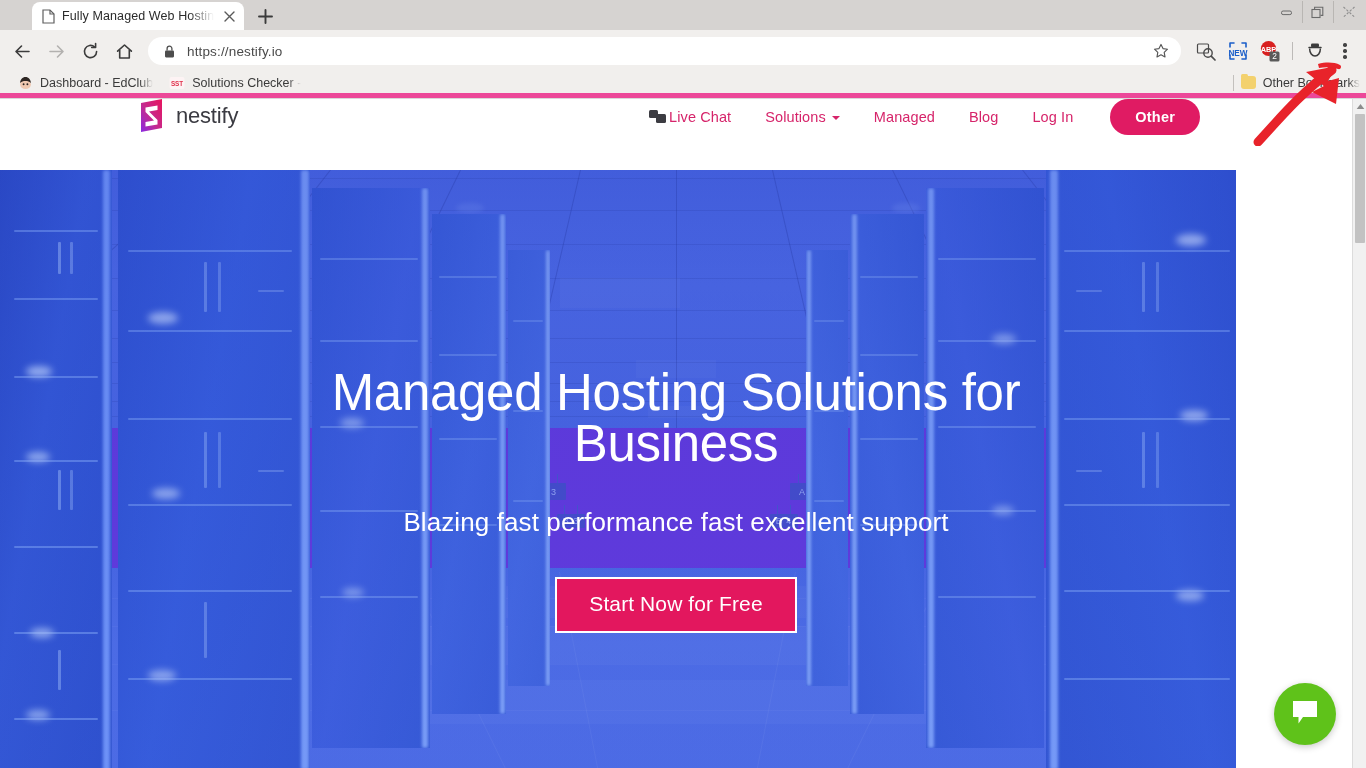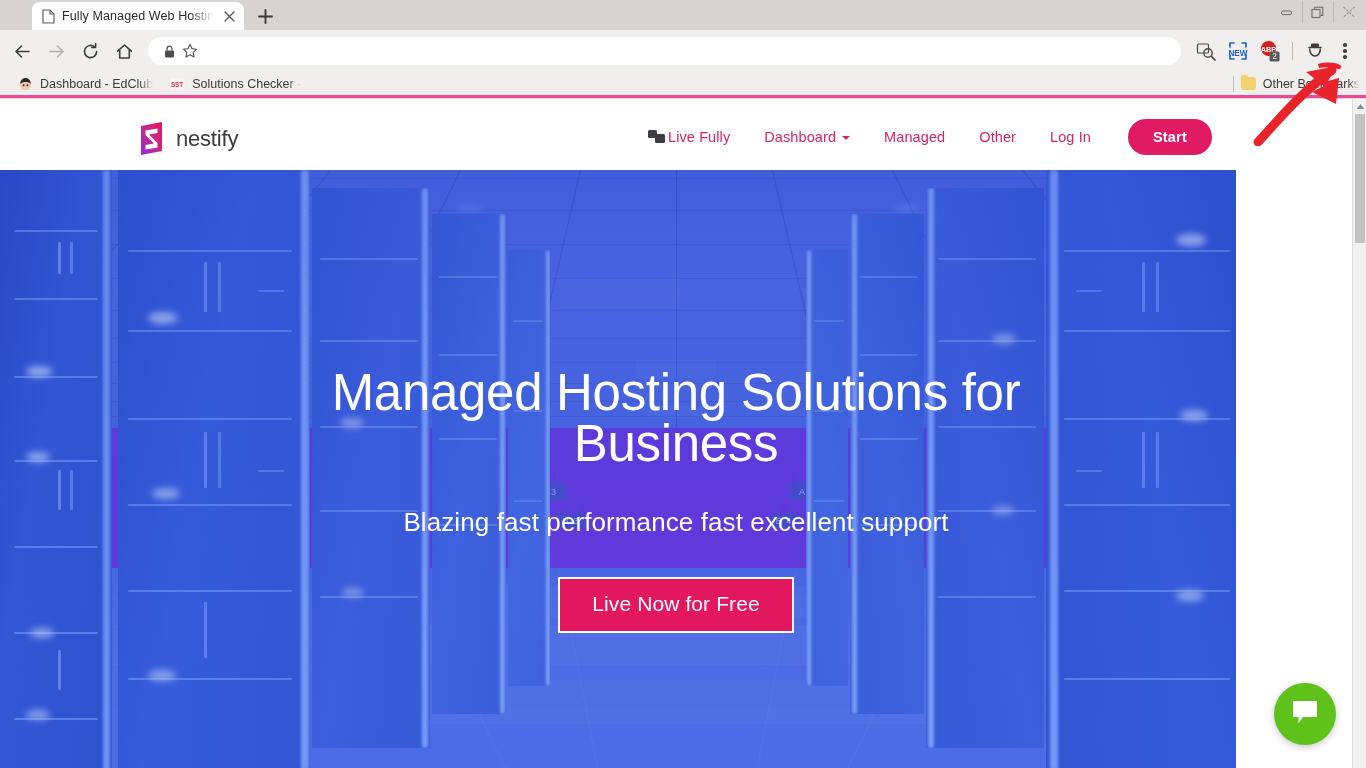--- a/index.html
+++ b/index.html
@@ -54,39 +54,39 @@
   .star { width:28px; height:28px; display:flex; align-items:center; justify-content:center; }
   .ext { width:30px; height:30px; display:flex; align-items:center; justify-content:center; flex:none; position:relative; }
   .tb-sep { width:1px; height:18px; background:#bdbab8; margin:0 5px; flex:none; }
   .menu-dots { width:26px; height:30px; display:flex; flex-direction:column; align-items:center; justify-content:center; gap:2.6px; flex:none; }
   .menu-dots i { width:3.4px; height:3.4px; border-radius:50%; background:#444; display:block; }
 
   
   .bookmarks {
     height:26px; background:#f1efed; display:flex; align-items:center;
     padding-left:10px; gap:2px; position:relative;
-    border-bottom:3px solid #ec4899;
+    border-bottom:5px solid #ec4899;
   }
   .bm { display:flex; align-items:center; gap:7px; padding:2px 7px; height:22px; max-width:176px; }
   .bm-label { font-size:12.5px; color:#3a3a3a; white-space:nowrap; overflow:hidden;
     -webkit-mask-image: linear-gradient(90deg,#000 88%, transparent 100%);
             mask-image: linear-gradient(90deg,#000 88%, transparent 100%); }
   .bm-ico { width:16px; height:16px; flex:none; display:flex; align-items:center; justify-content:center; }
   .bm-right { position:absolute; right:6px; display:flex; align-items:center; gap:7px; }
   .bm-sep { width:1px; height:16px; background:#c3c0bd; }
   .folder-ico { width:15px; height:13px; background:#f3d16e; border-radius:1.5px 3px 3px 3px; position:relative; }
   .folder-ico:after { content:''; position:absolute; left:0; top:-2.5px; width:7px; height:3px; background:#f3d16e; border-radius:1.5px 1.5px 0 0; }
 
   
   .viewport { position:absolute; left:0; top:99px; width:1366px; height:669px; background:#fff; overflow:hidden; }
 
   
   .site-header {
-    height:56px; background:#ffffff; display:flex; align-items:flex-end;
-    padding:0 0 0 138px; position:relative; z-index:5;
+    height:56px; background:#ffffff; display:flex; align-items:flex-start;
+    padding:0 12px 0 138px; position:relative; z-index:5;
     width:1352px;
   }
   .brand { display:flex; align-items:center; gap:11px; }
   .brand-mark { width:27px; height:33px; flex:none; }
   .brand-name { font-size:22px; color:#3b3b42; letter-spacing:-0.2px; }
 
   .site-nav { margin-left:auto; display:flex; align-items:center; gap:0; padding-right:140px; }
   .nav-item {
     font-size:14.5px; color:#d6246a; padding:0 17px; display:flex; align-items:center; gap:6px;
     white-space:nowrap; letter-spacing:0.1px;
@@ -237,20 +237,21 @@
         </svg>
     </div>
 
     <div class="omnibox">
       <span class="lock">
         <svg width="11" height="13" viewBox="0 0 11 13">
           <rect x="1" y="5.4" width="9" height="7" rx="1.1" fill="#4d4d4d"></rect>
           <path d="M3.1 5.4V3.6a2.4 2.4 0 0 1 4.8 0v1.8" fill="none" stroke="#4d4d4d" stroke-width="1.3"></path>
         </svg>
       </span>
+      <span class="url">https://nestify.io</span>
       <span class="star">
         <svg width="16" height="16" viewBox="0 0 16 16">
             <path d="M8 1.4l2 4.2 4.5.6-3.3 3.2.8 4.5L8 11.8l-4 2.1.8-4.5L1.5 6.2 6 5.6z" fill="none" stroke="#555" stroke-width="1.15" stroke-linejoin="round"></path>
           </svg>
       </span>
     </div>
 
     <div class="ext">
       <svg width="21" height="20" viewBox="0 0 21 20">
         <rect x="1.5" y="3" width="11" height="9" rx="1" fill="none" stroke="#4a4a4a" stroke-width="1.2"></rect>
@@ -334,36 +335,36 @@
         </span>
         <span class="brand-name">nestify</span>
       </div>
 
       <nav class="site-nav">
         <a class="nav-item">
           <span class="chat-ico">
               <span class="b1"></span>
               <span class="b2"></span>
             </span>
-          <span>Live Fully</span>
+          <span>Live Chat</span>
         </a>
         <a class="nav-item">
-          <span>Dashboard</span>
+          <span>Solutions</span>
           <span class="chev"></span>
         </a>
         <a class="nav-item">
           <span>Managed</span>
         </a>
         <a class="nav-item">
-          <span>Other</span>
+          <span>Blog</span>
         </a>
         <a class="nav-item">
           <span>Log In</span>
         </a>
-        <a class="signup-btn">Start</a>
+        <a class="signup-btn">Other</a>
       </nav>
     </div>
 
     <section class="hero">
       <div class="hero-bg">
 
         <div class="ceiling">
           <div class="ceil-line-h" style="top:8px"></div>
           <div class="ceil-line-h" style="top:40px"></div>
           <div class="ceil-line-h" style="top:74px"></div>
@@ -552,21 +553,21 @@
           <div class="led" style="left:8px; top:160px; width:30px; height:2px; background:rgba(180,215,255,.3)"></div>
           <div class="led" style="left:8px; top:250px; width:30px; height:2px; background:rgba(180,215,255,.3)"></div>
         </div>
 
         <div class="hero-overlay"></div>
       </div>
 
       <div class="hero-content">
         <h1 class="hero-h1">Managed Hosting Solutions for Business</h1>
         <p class="hero-sub">Blazing fast performance fast excellent support</p>
-        <a class="hero-cta">Live Now for Free</a>
+        <a class="hero-cta">Start Now for Free</a>
       </div>
     </section>
 
     <div class="chat-widget">
       <span>
         <svg width="30" height="27" viewBox="0 0 30 27">
           <path d="M3 2h24v16H13l-4.5 6.5V18H3z" fill="#ffffff"></path>
         </svg>
       </span>
     </div>

